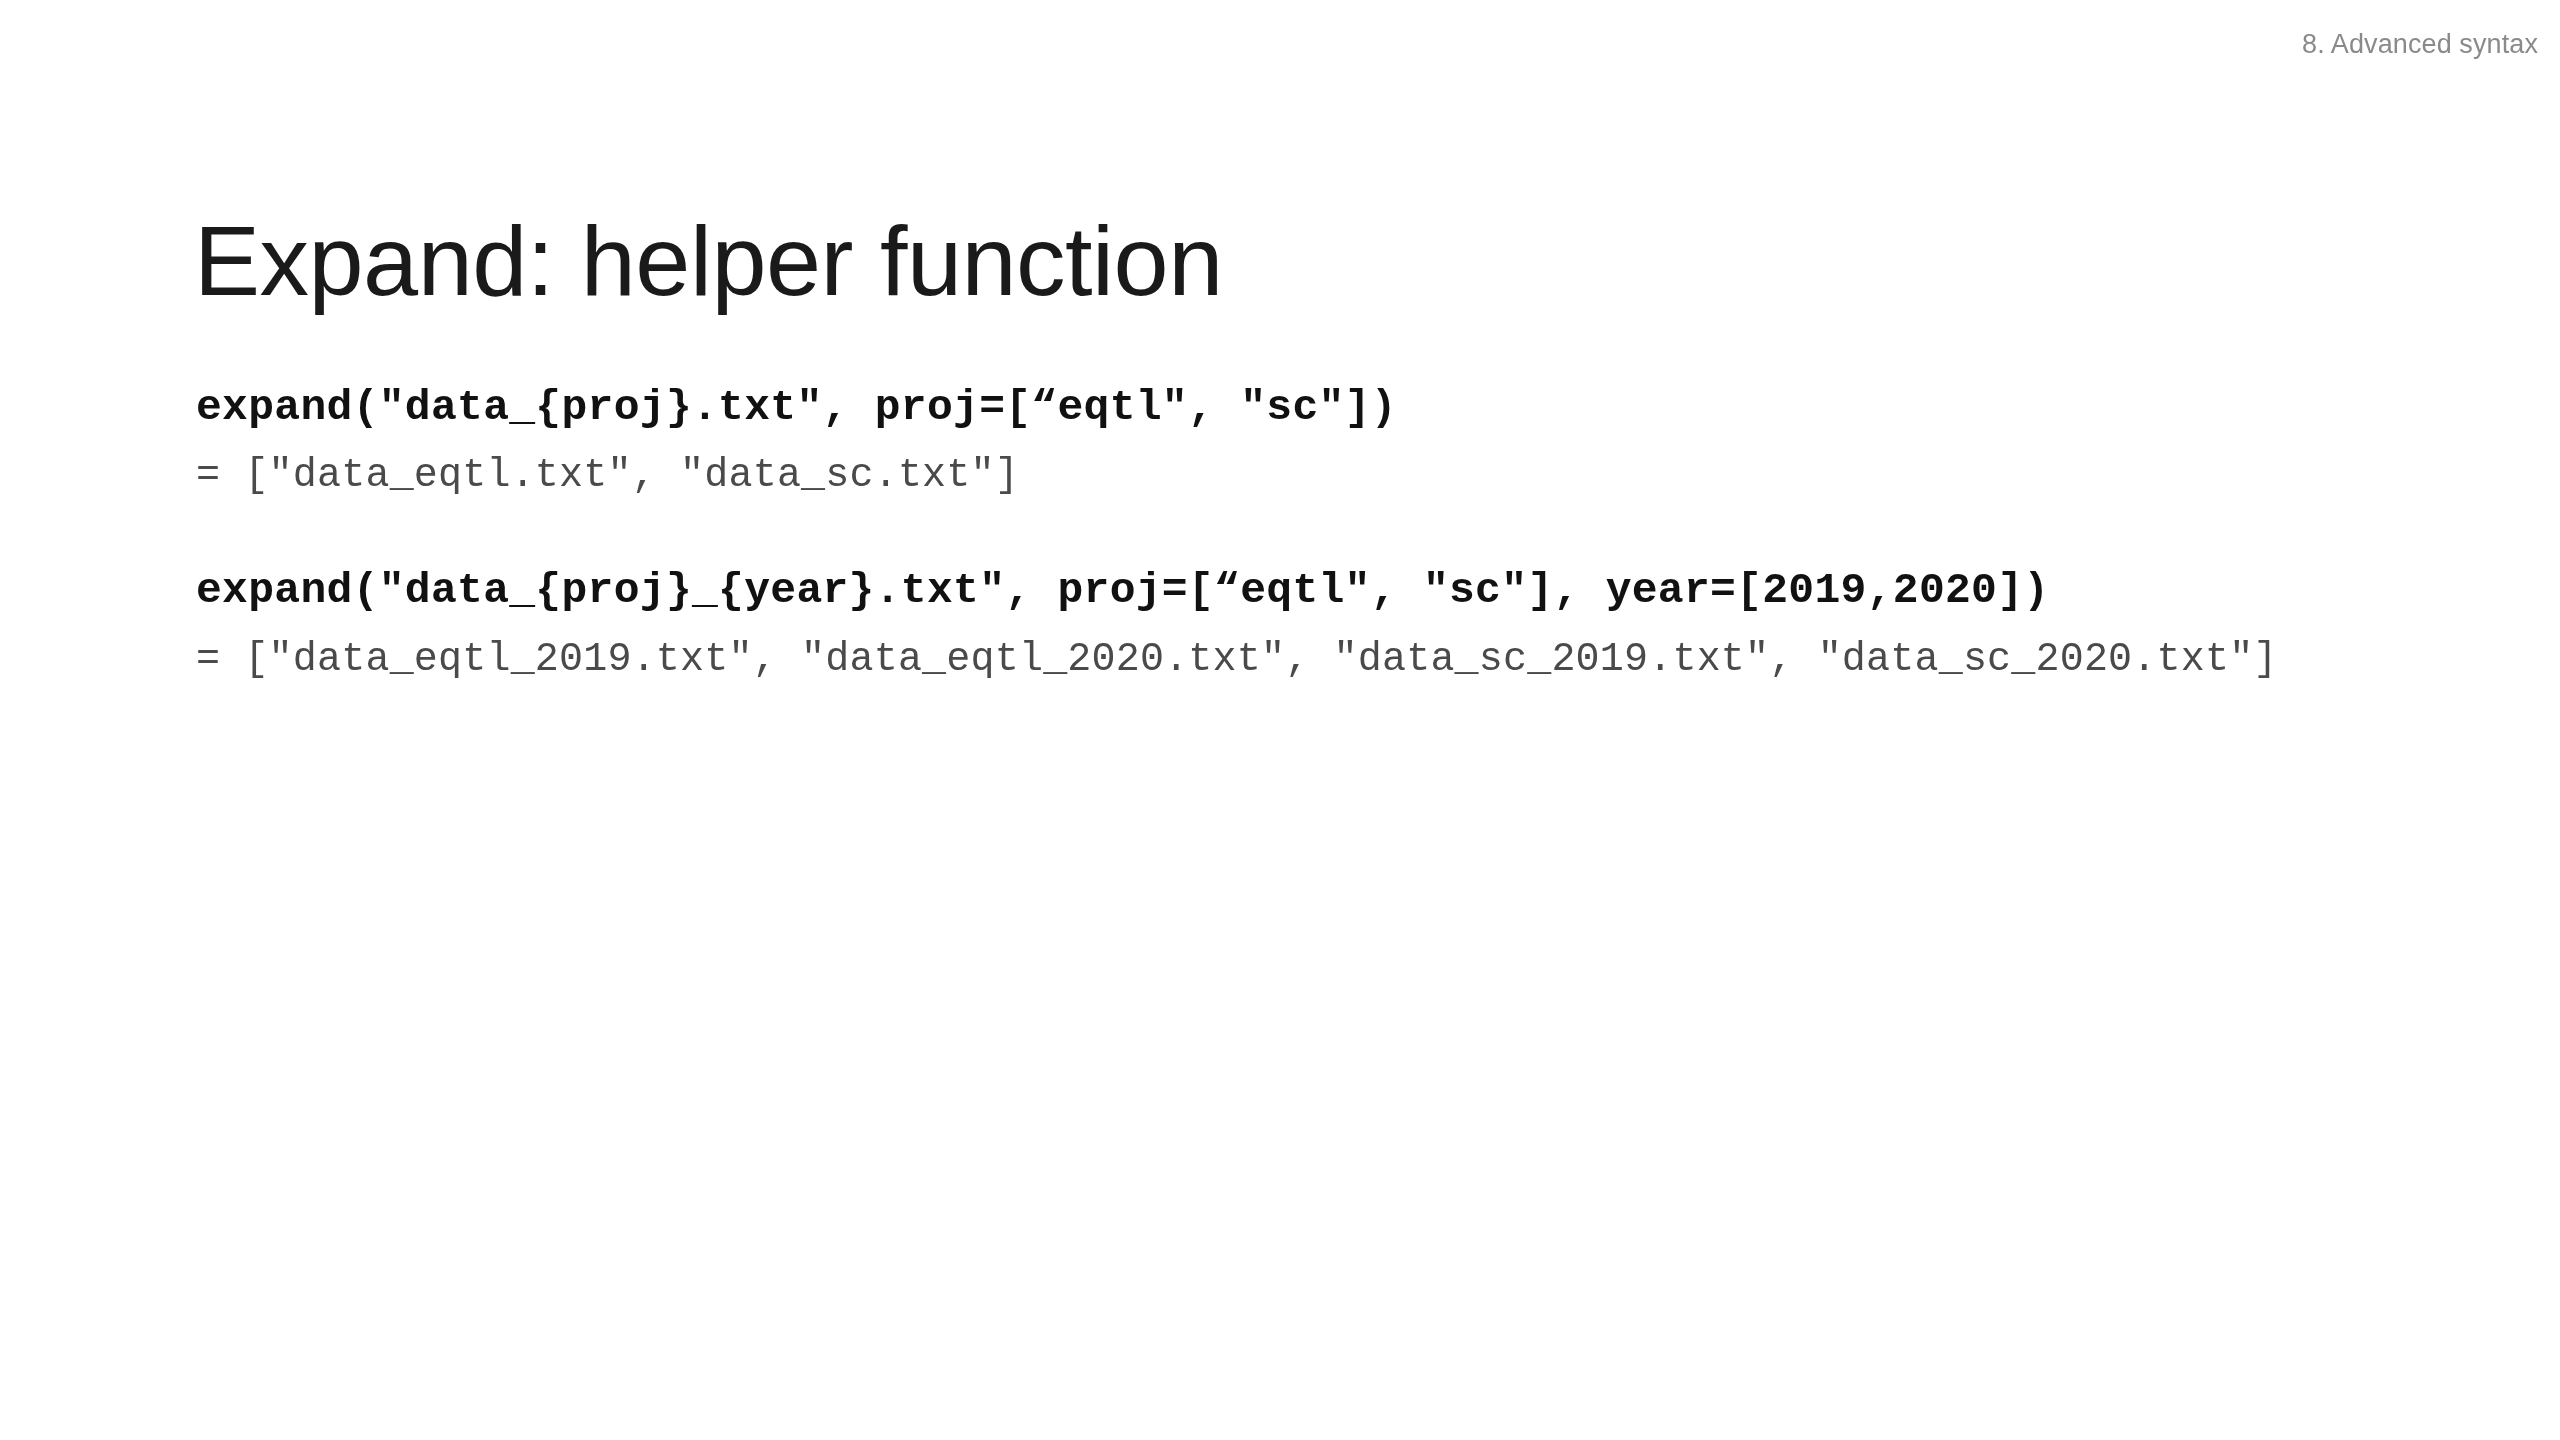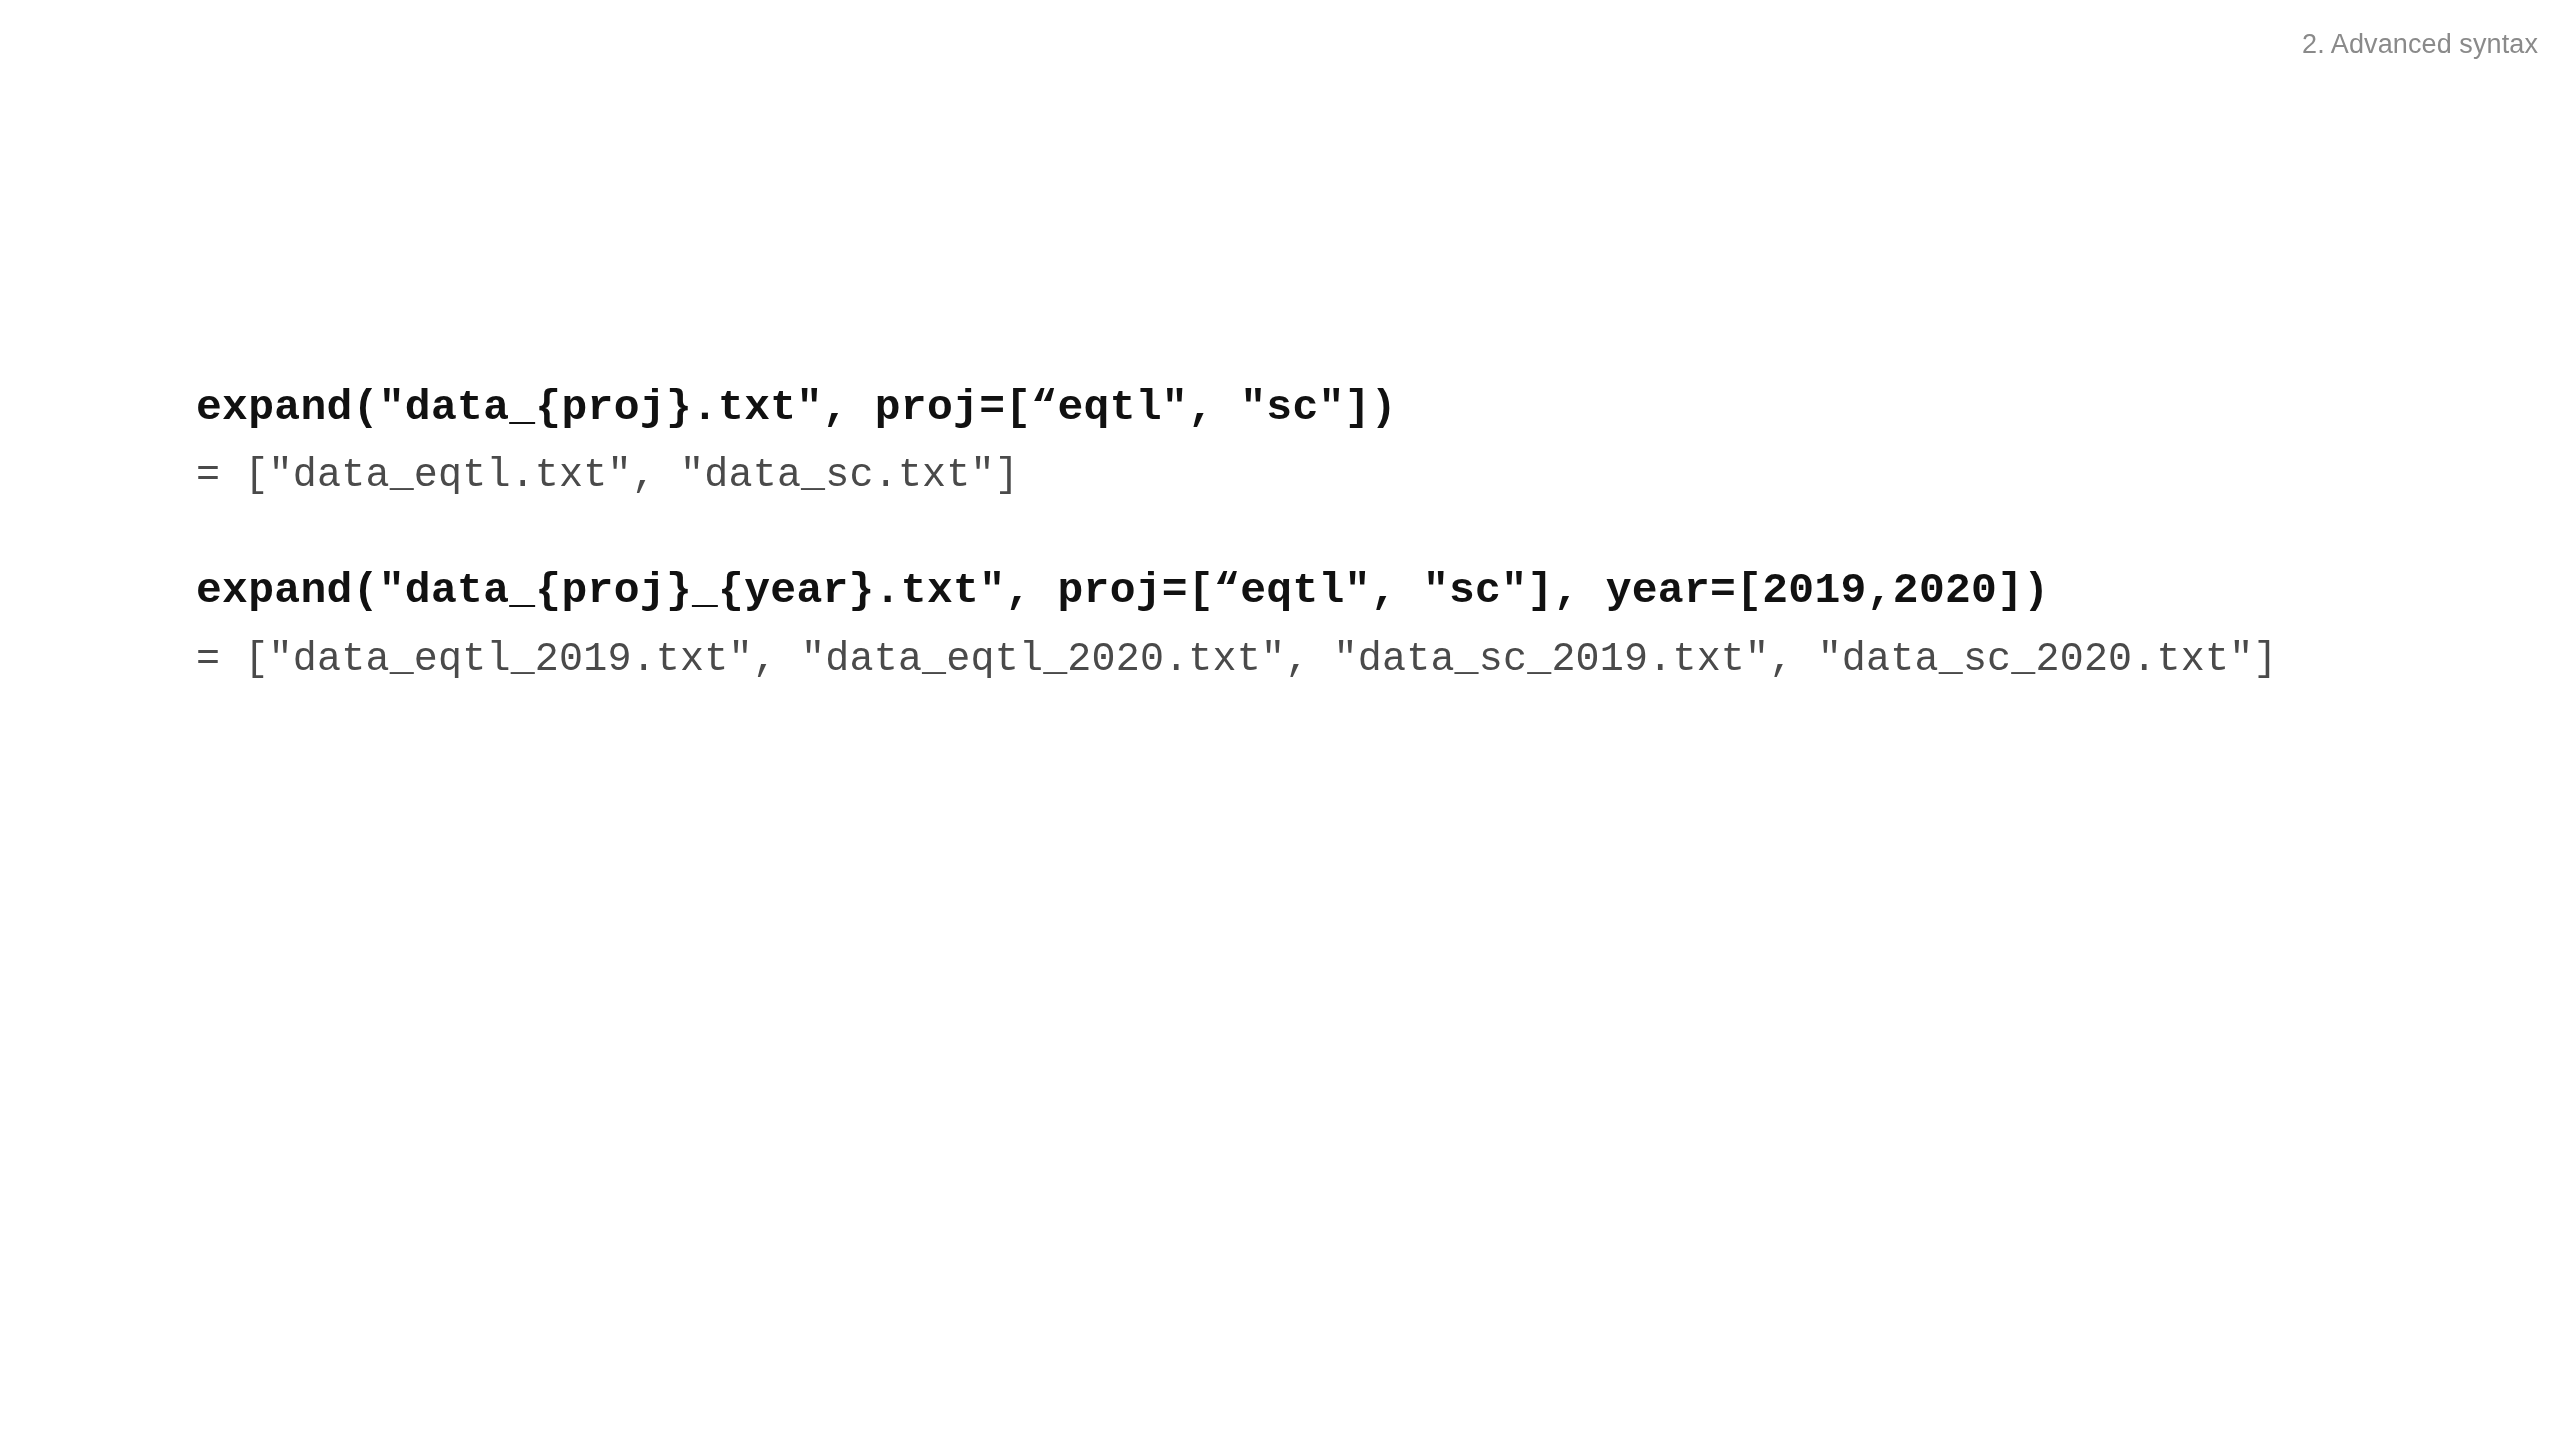--- a/index.html
+++ b/index.html
@@ -85,22 +85,23 @@
     white-space: pre;
     letter-spacing: 0.2px;
     margin: 0;
   }
 </style>
 </head>
 <body>
 
 <div class="slide">
 
-  <div class="section-marker">2. Advanced syntax</div>
+  <div class="section-marker">8. Advanced syntax</div>
 
+  <h1 class="slide-title">Expand: helper function</h1>
 
   <div class="code-body">
 
     <div class="code-group">
       <div class="code-call">expand("data_{proj}.txt", proj=[“eqtl", "sc"])</div>
       <div class="code-result">= ["data_eqtl.txt", "data_sc.txt"]</div>
     </div>
 
     <div class="code-group">
       <div class="code-call">expand("data_{proj}_{year}.txt", proj=[“eqtl", "sc"], year=[2019,2020])</div>

